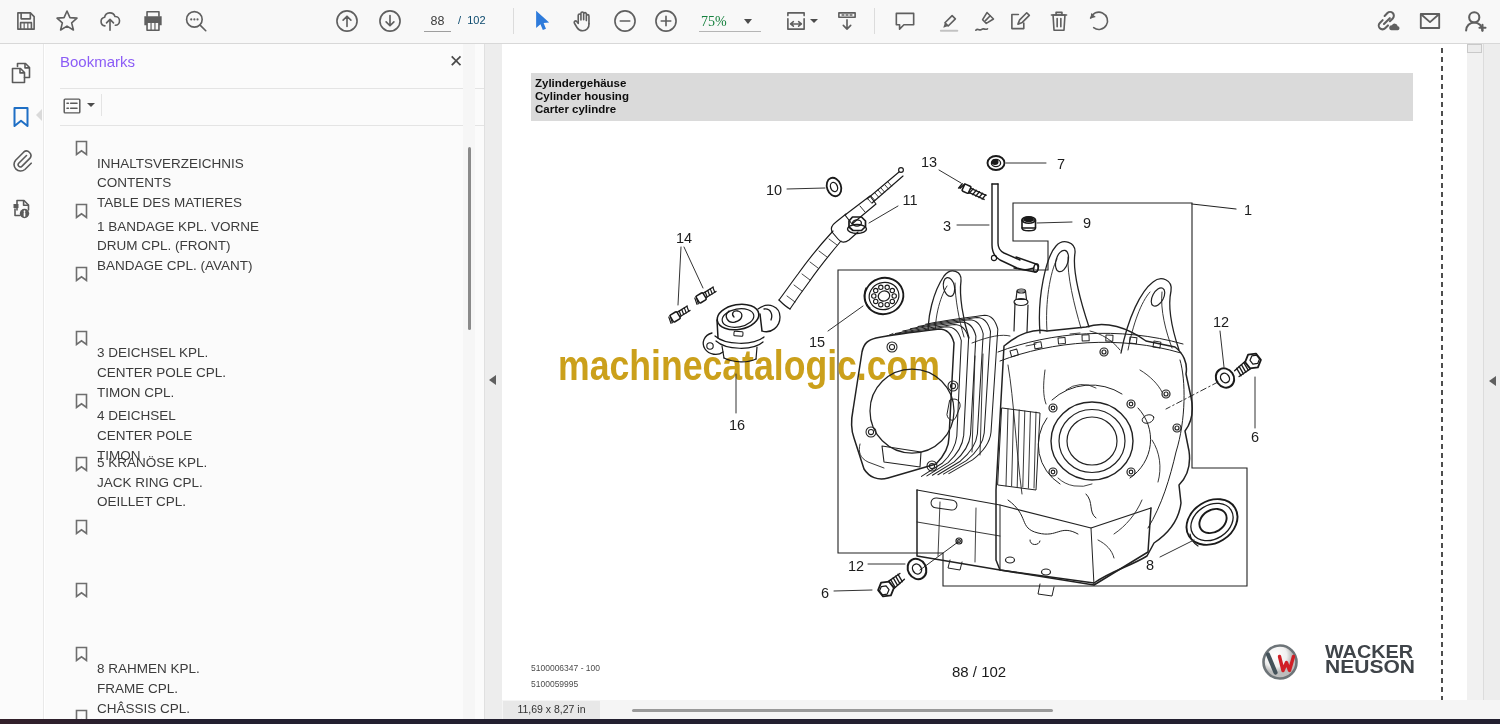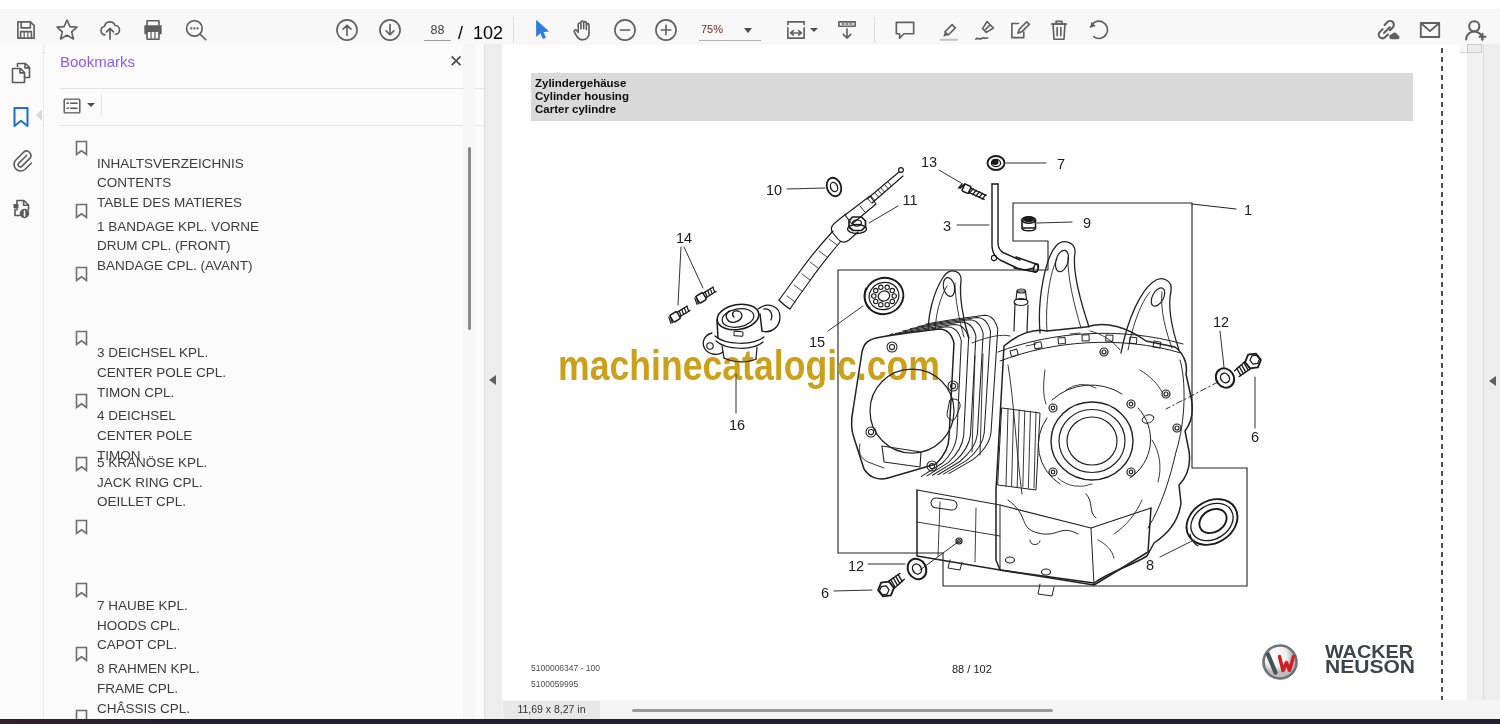--- a/index.html
+++ b/index.html
@@ -1,19 +1,19 @@
 <!DOCTYPE html>
 <html><head>
 <meta charset="utf-8">
 <style>
   * { margin:0; padding:0; box-sizing:border-box; }
   html,body { width:1500px; height:724px; overflow:hidden; font-family:"Liberation Sans", sans-serif; background:#fff; }
   .abs { position:absolute; }
   
-  #toolbar { position:absolute; left:0; top:0; width:1500px; height:44px; background:#f8f8f8; border-bottom:1px solid #d8d8d8;margin-top:9px; }
+  #toolbar { position:absolute; left:0; top:0; width:1500px; height:44px; background:#f8f8f8; border-bottom:1px solid #d8d8d8; }
   .tbi { position:absolute; top:0; }
   
   #rail { position:absolute; left:0; top:44px; width:44px; height:675px; background:#fbfbfb; border-right:1px solid #e9e9e9; }
   #panel { position:absolute; left:45px; top:44px; width:439px; height:675px; background:#fbfbfb; }
   #panel .hdr { position:absolute; left:15px; top:9px; font-size:15px; color:#8b5cf6; }
   #panel .close { position:absolute; left:404px; top:7px; font-size:17px; color:#4a4a4a; }
   .hline { position:absolute; background:#e4e4e4; height:1px; }
   .bk { position:absolute; left:52px; font-size:13.5px; line-height:19.7px; color:#3c3c3c; white-space:pre;margin-top:18px; }
   .bki { position:absolute; left:30px; width:13px; height:16px; }
   
@@ -24,21 +24,21 @@
   #rgut { position:absolute; left:1483px; top:44px; width:17px; height:675px; background:#ededed; border-left:1px solid #dcdcdc; }
   #rsb  { position:absolute; left:1467px; top:44px; width:16px; height:675px; background:#f1f1f1; }
   #rsbthumb { position:absolute; left:1467px; top:44px; width:15px; height:9px; background:#ececec; border:1px solid #c9c9c9; }
   .colarrow { width:0; height:0; border-top:5px solid transparent; border-bottom:5px solid transparent; border-right:7px solid #5f5f5f; }
   
   #doc { position:absolute; left:502px; top:45px; width:958px; height:655px; background:#fff; }
   #hdrbar { position:absolute; left:29px; top:28px; width:882px; height:48px; background:#dadada; color:#0d0d0d; font-size:11.5px; font-weight:bold; line-height:13.2px; padding:4px 0 0 4px; }
   #dash { position:absolute; left:939px; top:3px; width:2px; height:653px;
      background:repeating-linear-gradient(#4d4d4d 0 5px, transparent 5px 9px); }
   #pgnums { position:absolute; left:29px; top:615px; font-size:8.5px; color:#4d4d4d; line-height:16px; }
-  #pageno { position:absolute; left:450px; top:618px; font-size:11px; color:#1a1a1a; }
+  #pageno { position:absolute; left:450px; top:618px; font-size:15px; color:#1a1a1a; }
   
   #status { position:absolute; left:502px; top:700px; width:998px; height:19px; background:#f5f5f5; }
   #sizebox { position:absolute; left:1px; top:1px; width:97px; height:18px; background:#e8e8e8; color:#333; font-size:10.5px; text-align:center; line-height:17px; }
   #hthumb { position:absolute; left:130px; top:9px; width:421px; height:3px; background:#9a9a9a; border-radius:2px; }
   #darkbar { position:absolute; left:0; top:719px; width:1500px; height:5px; background:linear-gradient(90deg,#33202a,#232030 12%,#232030); }
 </style>
 </head>
 <body>
 
 <div id="toolbar">
@@ -138,22 +138,22 @@
       <path d="M3.5 5.5 H20.5 V18.5 H3.5 Z" stroke-width="1.7"></path>
       <path d="M4 6 L12 13 L20 6" stroke-width="1.7"></path>
     </svg>
   <svg class="tbi" style="left:1462px; top:8px" width="26" height="26" viewBox="0 0 24 24" fill="none" stroke="#5f5f5f" stroke-width="1.5" stroke-linecap="round" stroke-linejoin="round">
       <circle cx="11.3" cy="8.6" r="4.7" stroke-width="1.9"></circle>
       <path d="M3.8 20.8 a7.5 7.5 0 0 1 15 0" stroke-width="1.9"></path>
       <path d="M18.9 15.4 V21 M16.1 18.2 H21.7" stroke-width="1.9"></path>
     </svg>
   <div class="abs" style="left:424px; top:14px; width:27px; text-align:center; font-size:12.5px; color:#3c3c3c;">88</div>
   <div class="abs" style="left:424px; top:31px; width:27px; height:1px; background:#9e9e9e;"></div>
-  <div class="abs" style="left:458px; top:14px; font-size:18px; color:#000000;">/&nbsp; 102</div>
-  <div class="abs" style="left:701px; top:14px; font-size:11px; color:#7f1d1d;">75%</div>
+  <div class="abs" style="left:458px; top:14px; font-size:11px; color:#0c4a6e;">/&nbsp; 102</div>
+  <div class="abs" style="left:701px; top:14px; font-size:14px; color:#15803d;font-family:Liberation Serif, serif;">75%</div>
   <div class="abs" style="left:744px; top:19px; width:0; height:0; border-left:4.5px solid transparent; border-right:4.5px solid transparent; border-top:5px solid #4c4c4c;"></div>
   <div class="abs" style="left:699px; top:31px; width:62px; height:1px; background:#b5b5b5;"></div>
   <div class="abs" style="left:810px; top:19px; width:0; height:0; border-left:4px solid transparent; border-right:4px solid transparent; border-top:4.5px solid #4c4c4c;"></div>
   <div class="abs" style="left:874px; top:8px; width:1px; height:26px; background:#dcdcdc;"></div>
   <div class="abs" style="left:513px; top:8px; width:1px; height:26px; background:#dcdcdc;"></div>
 </div>
 
 <div id="rail">
   <svg class="abs" style="left:9px; top:17px" width="24" height="24" viewBox="0 0 24 24" fill="none" stroke="#5a5a5a" stroke-width="1.6" stroke-linecap="round" stroke-linejoin="round">
       <path d="M8.5 5.5 V2.5 H16.5 L20.5 6.5 V16.5 H15.5"></path>
@@ -220,23 +220,20 @@
     </svg>
   <div class="bk" style="top:391px">5 KRANÖSE KPL.
 JACK RING CPL.
 OEILLET CPL.</div>
   <svg class="bki" style="top:475px" viewBox="0 0 13 16">
       <path d="M1.5 1.5 H11.5 V14.5 L6.5 10.8 L1.5 14.5 Z" fill="none" stroke="#6e6e6e" stroke-width="1.6"></path>
     </svg>
   <svg class="bki" style="top:538px" viewBox="0 0 13 16">
       <path d="M1.5 1.5 H11.5 V14.5 L6.5 10.8 L1.5 14.5 Z" fill="none" stroke="#6e6e6e" stroke-width="1.6"></path>
     </svg>
-  <div class="bk" style="top:533.9px">7 HAUBE KPL.
-HOODS CPL.
-CAPOT CPL.</div>
   <svg class="bki" style="top:602px" viewBox="0 0 13 16">
       <path d="M1.5 1.5 H11.5 V14.5 L6.5 10.8 L1.5 14.5 Z" fill="none" stroke="#6e6e6e" stroke-width="1.6"></path>
     </svg>
   <div class="bk" style="top:597.1px">8 RAHMEN KPL.
 FRAME CPL.
 CHÂSSIS CPL.</div>
   <svg class="bki" style="top:665px" viewBox="0 0 13 16">
       <path d="M1.5 1.5 H11.5 V14.5 L6.5 10.8 L1.5 14.5 Z" fill="none" stroke="#6e6e6e" stroke-width="1.6"></path>
     </svg>
   <div class="bk" style="top:660.3px">9 MOTOR KPL.

